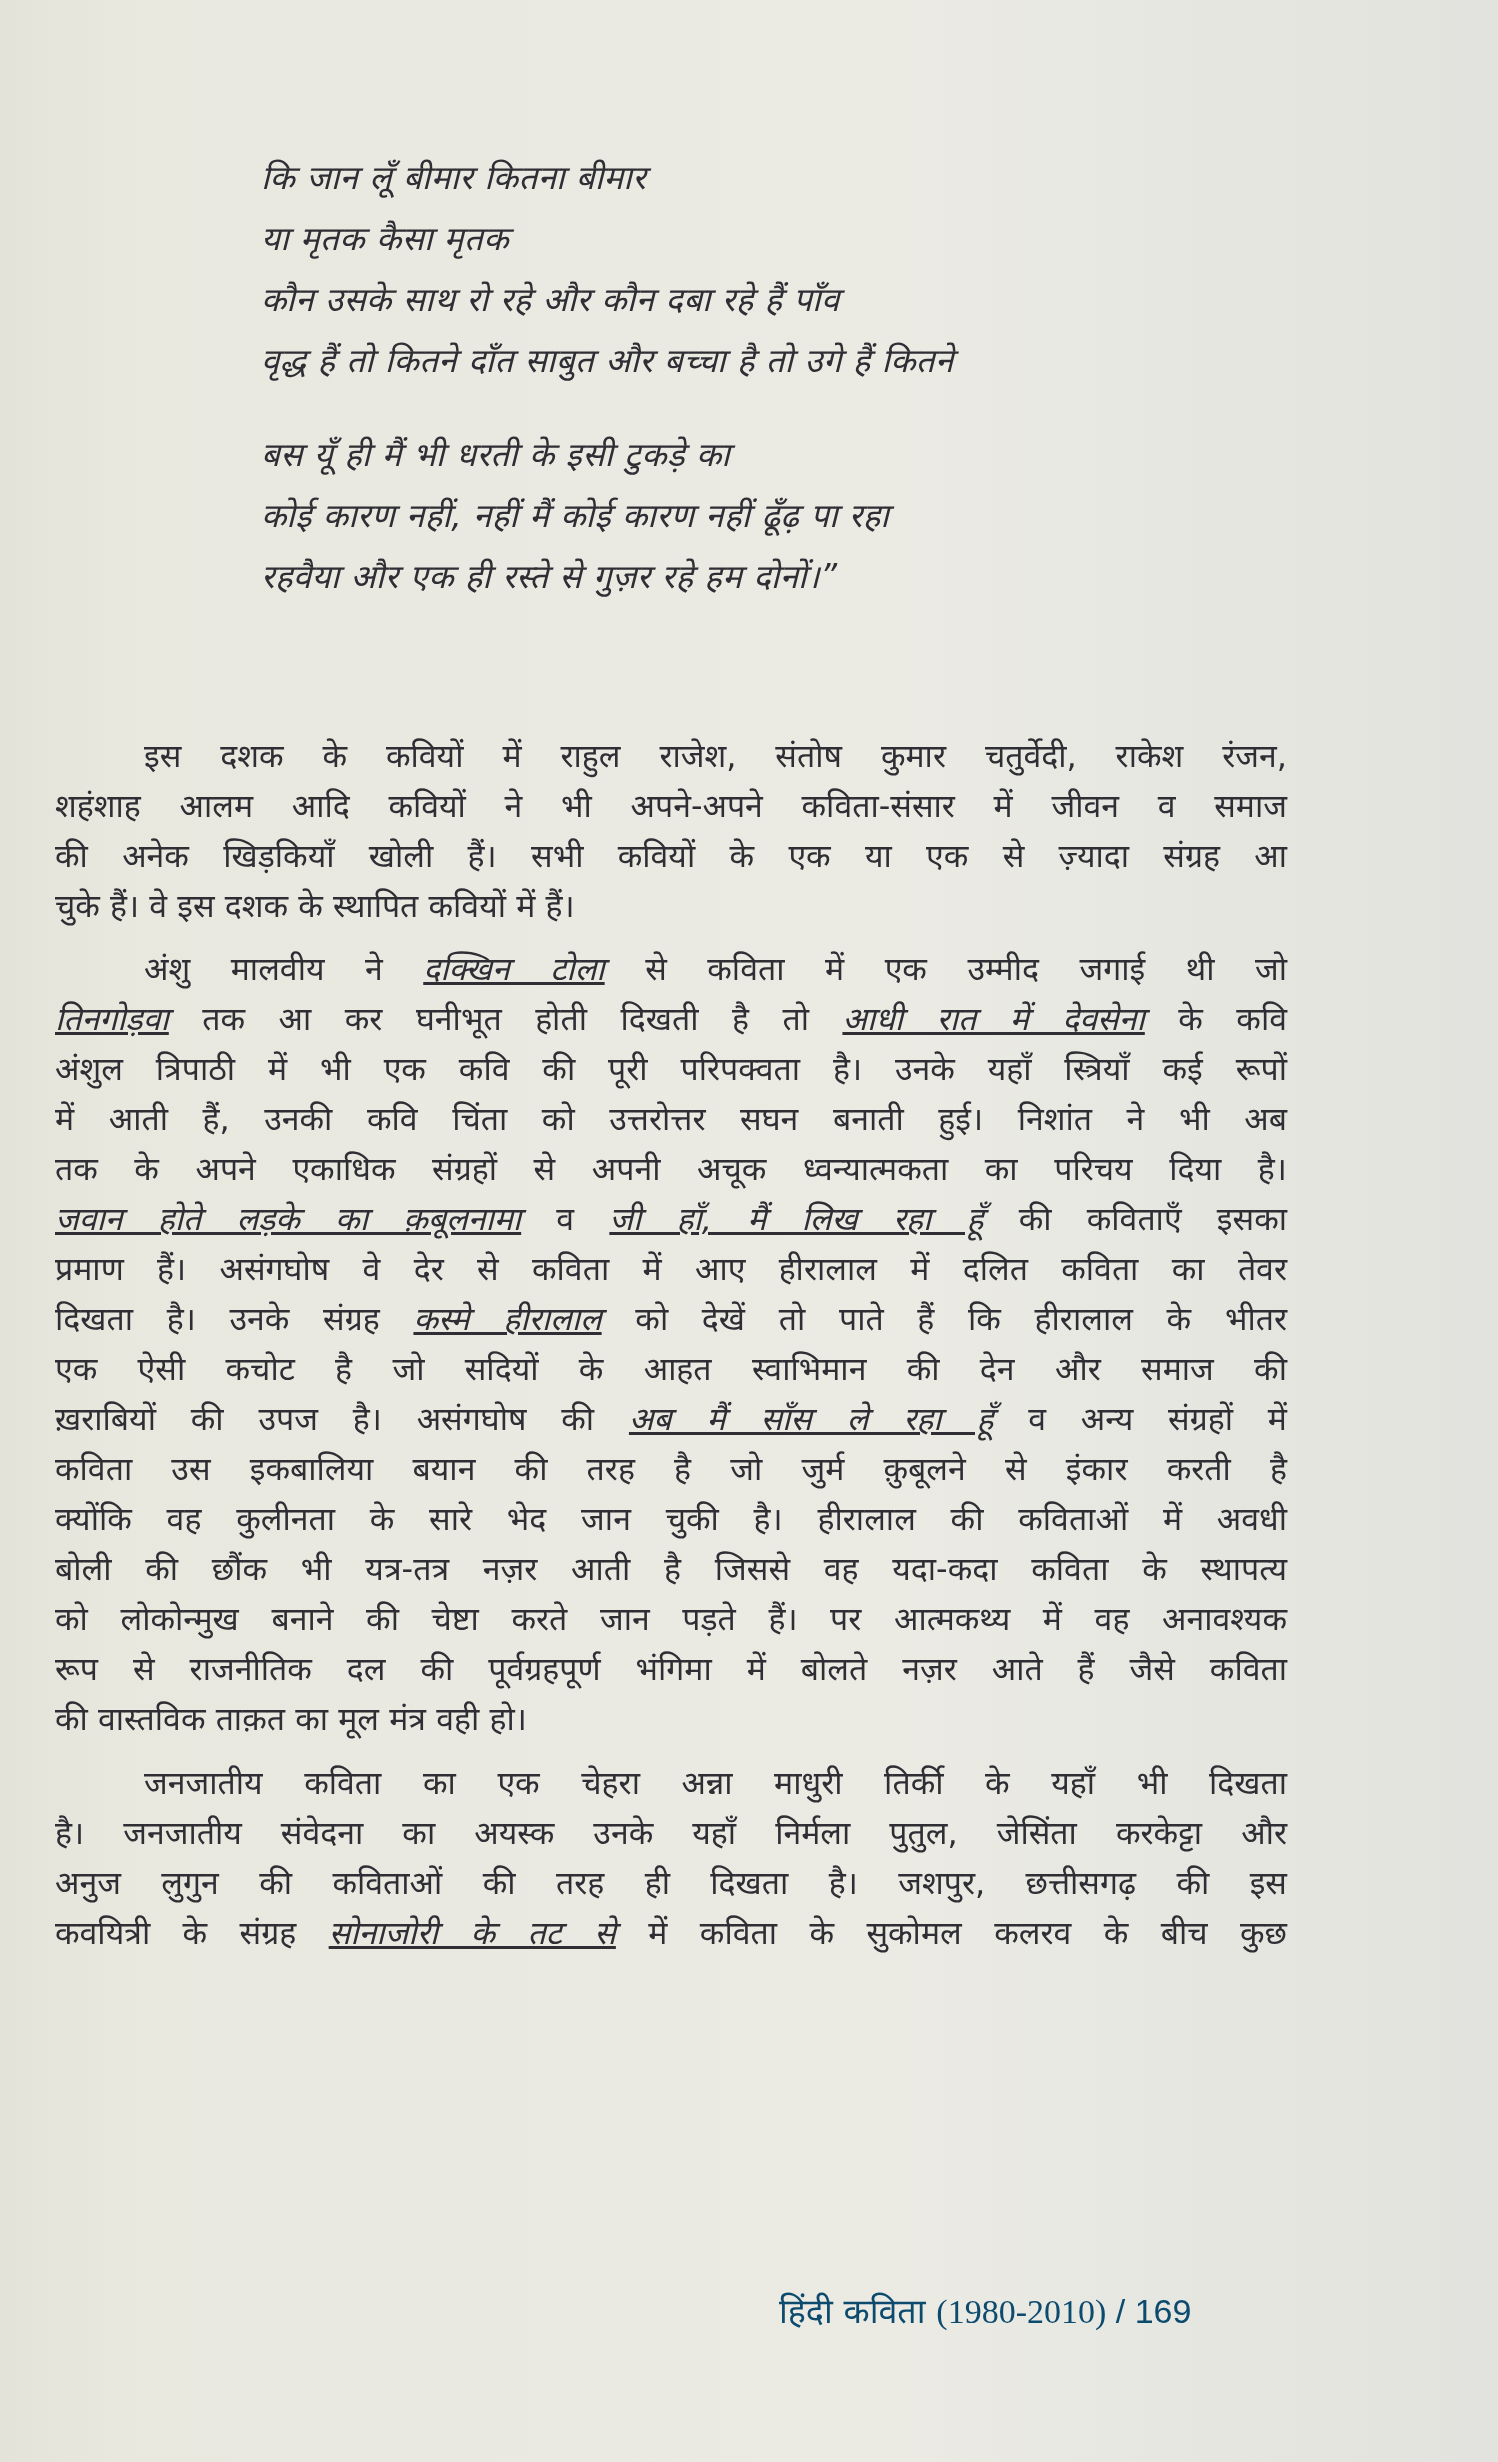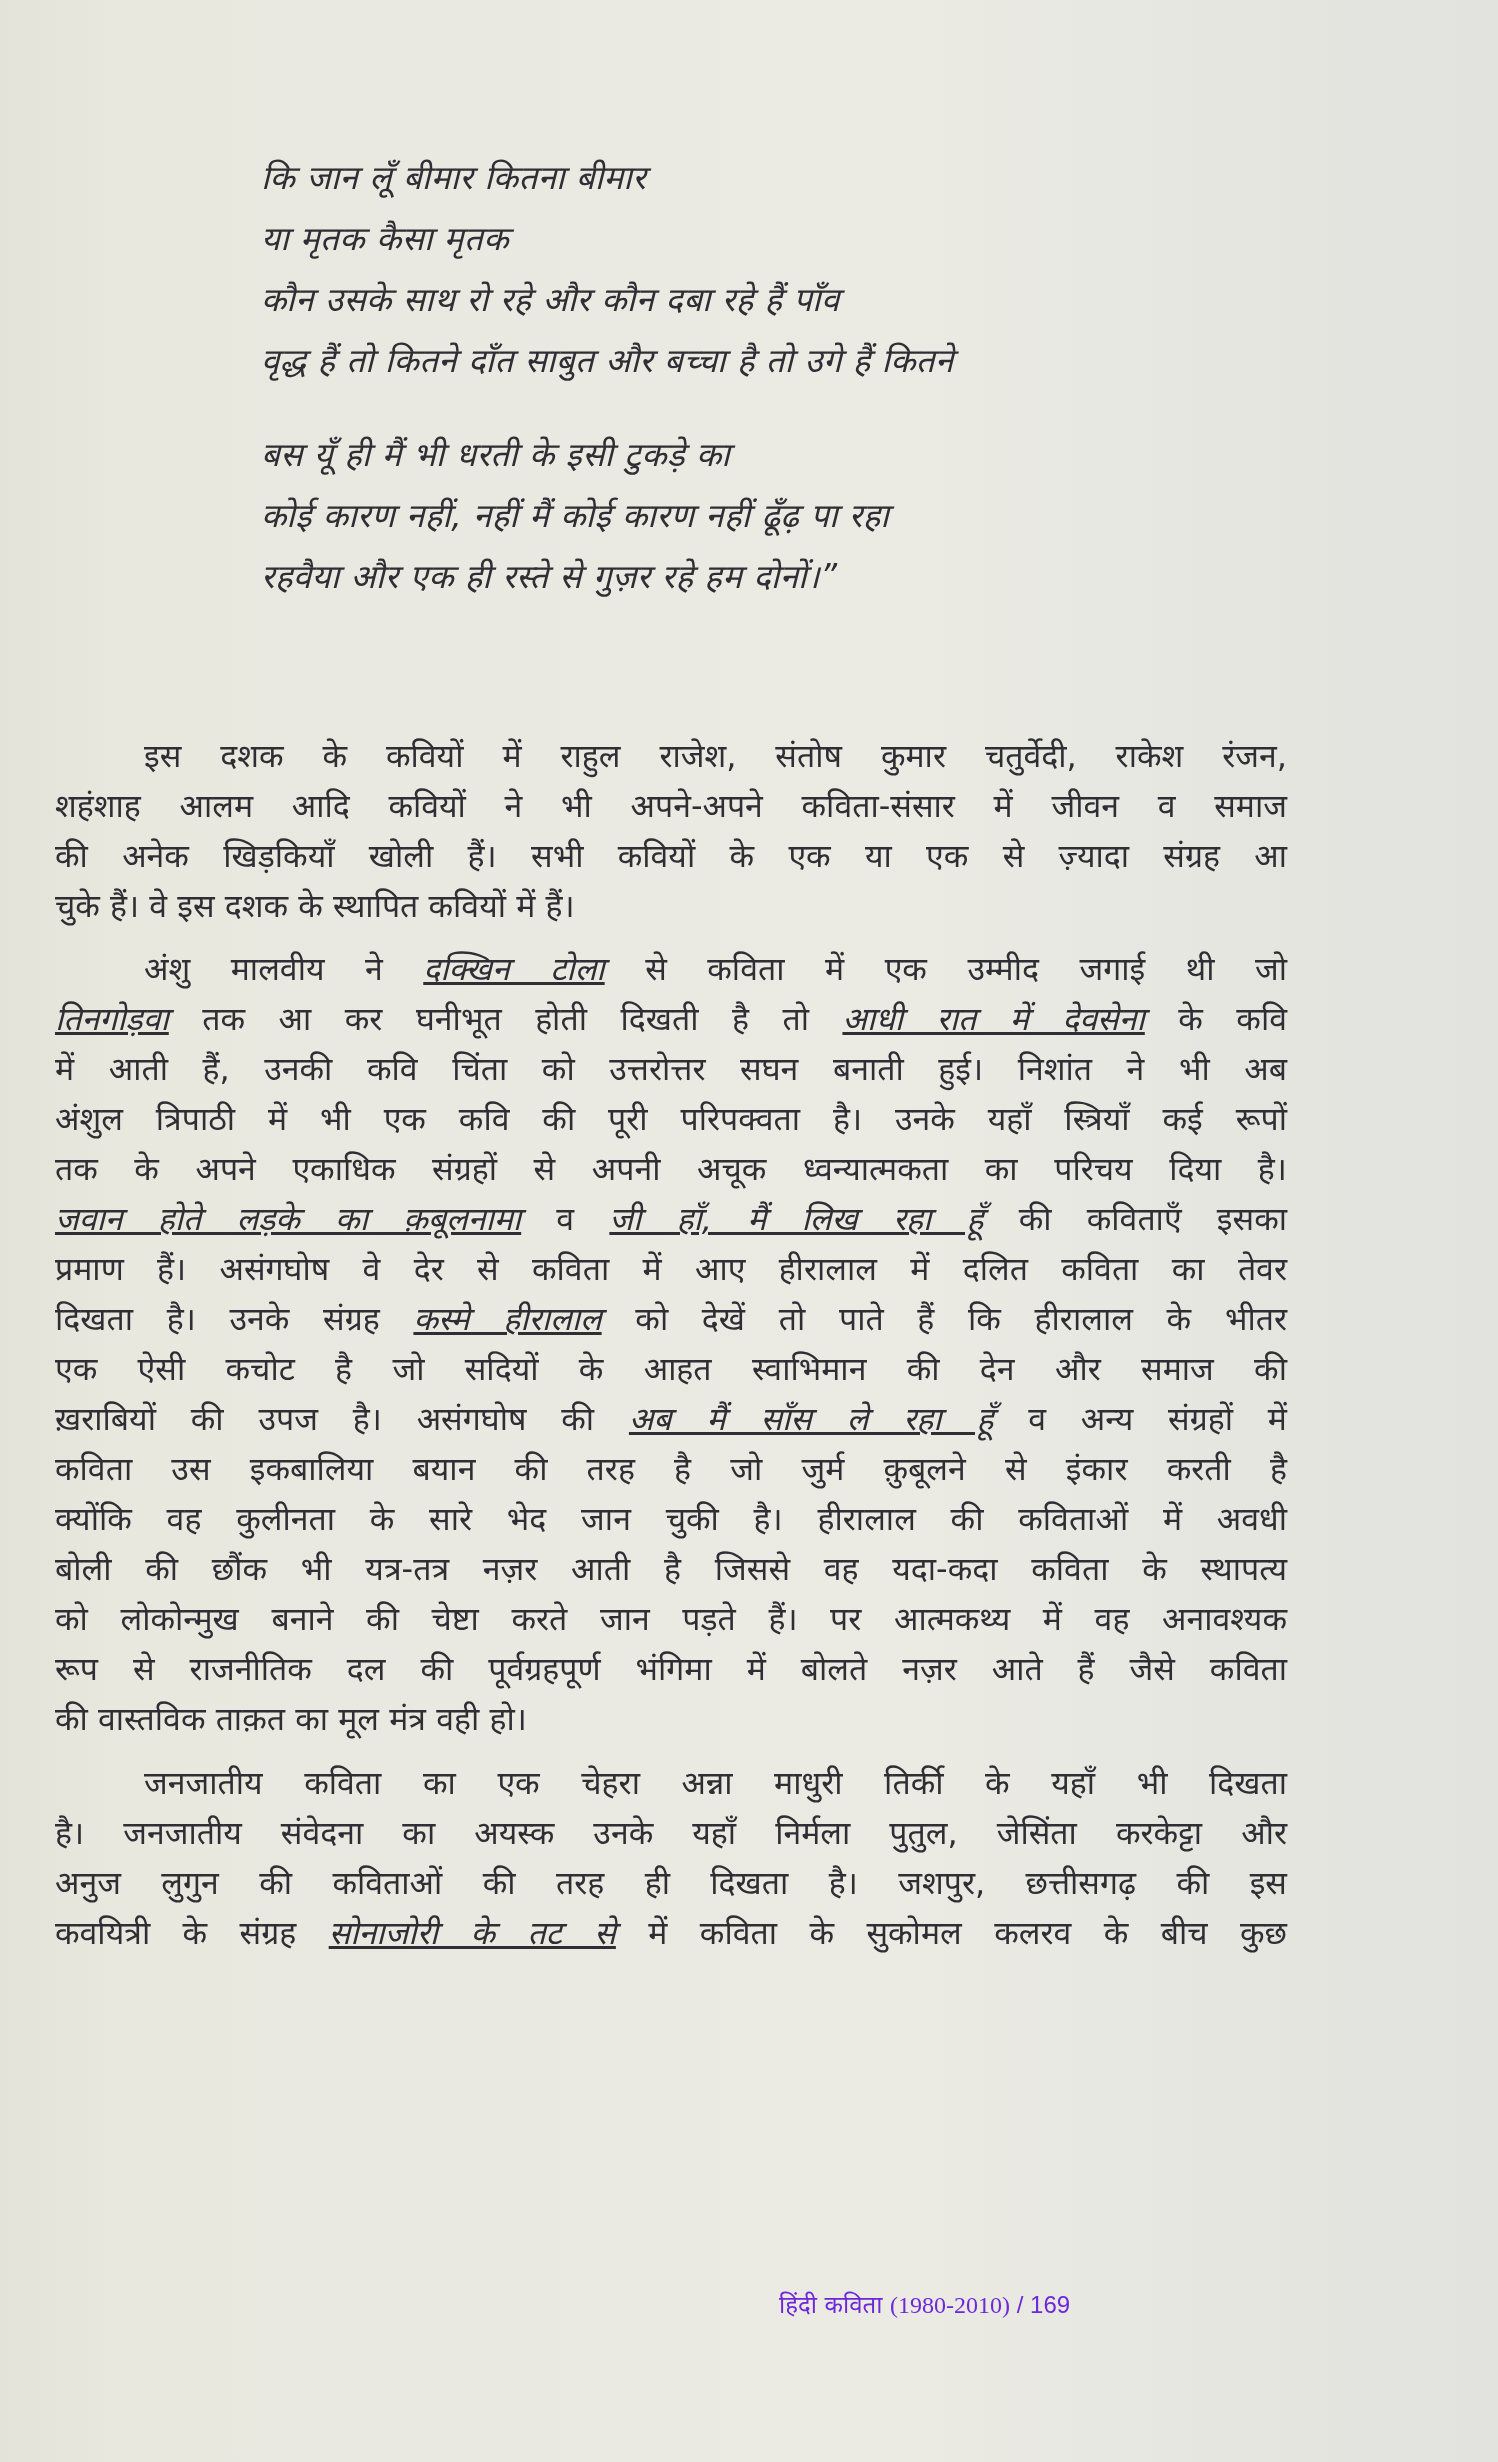--- a/index.html
+++ b/index.html
@@ -58,22 +58,22 @@
       text-align-last: left;
     }
     .line.indent {
       padding-left: 89px;
     }
     .it { font-style: italic; text-decoration: underline; }
     .footer {
       position: absolute;
       left: 779px;
       top: 2287px;
-      font-size: 24px;
-      color: #6d28d9;
+      font-size: 34px;
+      color: #0c4a6e;
       white-space: nowrap;
     }
     .footer .num {
       font-family: "Liberation Serif", "DejaVu Serif", serif;
     }
     .footer .pg {
       font-family: "Liberation Sans", sans-serif;
     }
   </style>
 </head>
@@ -98,22 +98,22 @@
   <div class="prose" id="prose">
       <div class="para">
         <div class="line indent"><span>इस दशक के कवियों में राहुल राजेश, संतोष कुमार चतुर्वेदी, राकेश रंजन,</span></div>
         <div class="line"><span>शहंशाह आलम आदि कवियों ने भी अपने-अपने कविता-संसार में जीवन व समाज</span></div>
         <div class="line"><span>की अनेक खिड़कियाँ खोली हैं। सभी कवियों के एक या एक से ज़्यादा संग्रह आ</span></div>
         <div class="line last"><span>चुके हैं। वे इस दशक के स्थापित कवियों में हैं।</span></div>
       </div>
       <div class="para">
         <div class="line indent"><span>अंशु मालवीय ने </span><span class="it">दक्खिन टोला</span><span> से कविता में एक उम्मीद जगाई थी जो</span></div>
         <div class="line"><span class="it">तिनगोड़वा</span><span> तक आ कर घनीभूत होती दिखती है तो </span><span class="it">आधी रात में देवसेना</span><span> के कवि</span></div>
+        <div class="line"><span>अंशुल त्रिपाठी में भी एक कवि की पूरी परिपक्वता है। उनके यहाँ स्त्रियाँ कई रूपों</span></div>
         <div class="line"><span>में आती हैं, उनकी कवि चिंता को उत्तरोत्तर सघन बनाती हुई। निशांत ने भी अब</span></div>
-        <div class="line"><span>अंशुल त्रिपाठी में भी एक कवि की पूरी परिपक्वता है। उनके यहाँ स्त्रियाँ कई रूपों</span></div>
         <div class="line"><span>तक के अपने एकाधिक संग्रहों से अपनी अचूक ध्वन्यात्मकता का परिचय दिया है।</span></div>
         <div class="line"><span class="it">जवान होते लड़के का क़बूलनामा</span><span> व </span><span class="it">जी हाँ, मैं लिख रहा हूँ</span><span> की कविताएँ इसका</span></div>
         <div class="line"><span>प्रमाण हैं। असंगघोष वे देर से कविता में आए हीरालाल में दलित कविता का तेवर</span></div>
         <div class="line"><span>दिखता है। उनके संग्रह </span><span class="it">कस्मे हीरालाल</span><span> को देखें तो पाते हैं कि हीरालाल के भीतर</span></div>
         <div class="line"><span>एक ऐसी कचोट है जो सदियों के आहत स्वाभिमान की देन और समाज की</span></div>
         <div class="line"><span>ख़राबियों की उपज है। असंगघोष की </span><span class="it">अब मैं साँस ले रहा हूँ</span><span> व अन्य संग्रहों में</span></div>
         <div class="line"><span>कविता उस इकबालिया बयान की तरह है जो जुर्म क़ुबूलने से इंकार करती है</span></div>
         <div class="line"><span>क्योंकि वह कुलीनता के सारे भेद जान चुकी है। हीरालाल की कविताओं में अवधी</span></div>
         <div class="line"><span>बोली की छौंक भी यत्र-तत्र नज़र आती है जिससे वह यदा-कदा कविता के स्थापत्य</span></div>
         <div class="line"><span>को लोकोन्मुख बनाने की चेष्टा करते जान पड़ते हैं। पर आत्मकथ्य में वह अनावश्यक</span></div>

